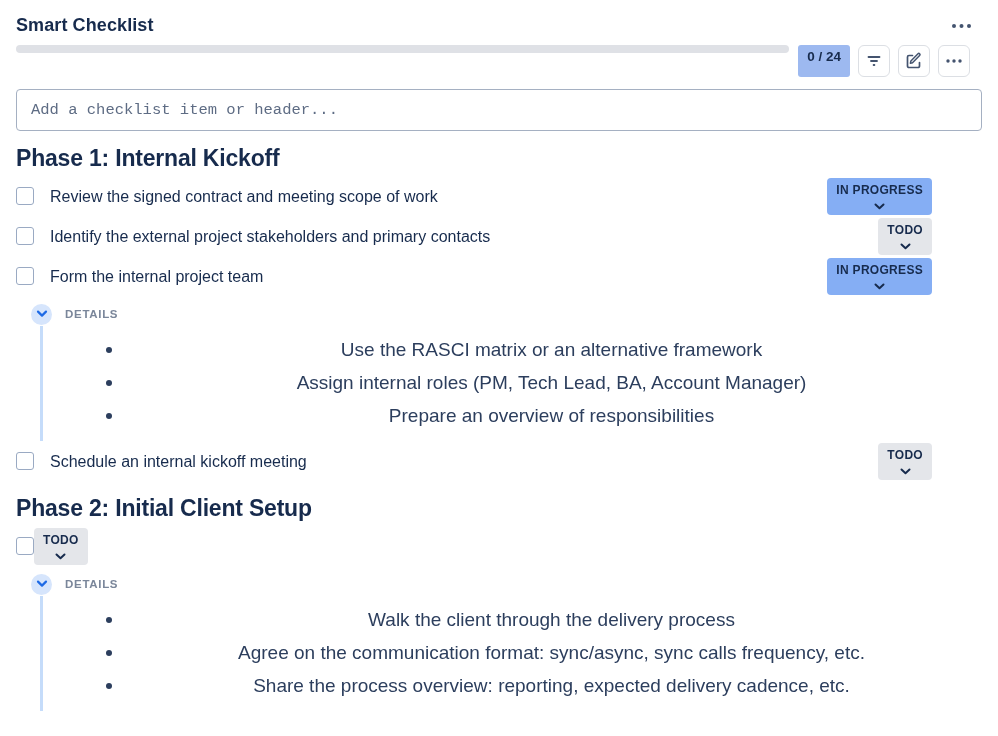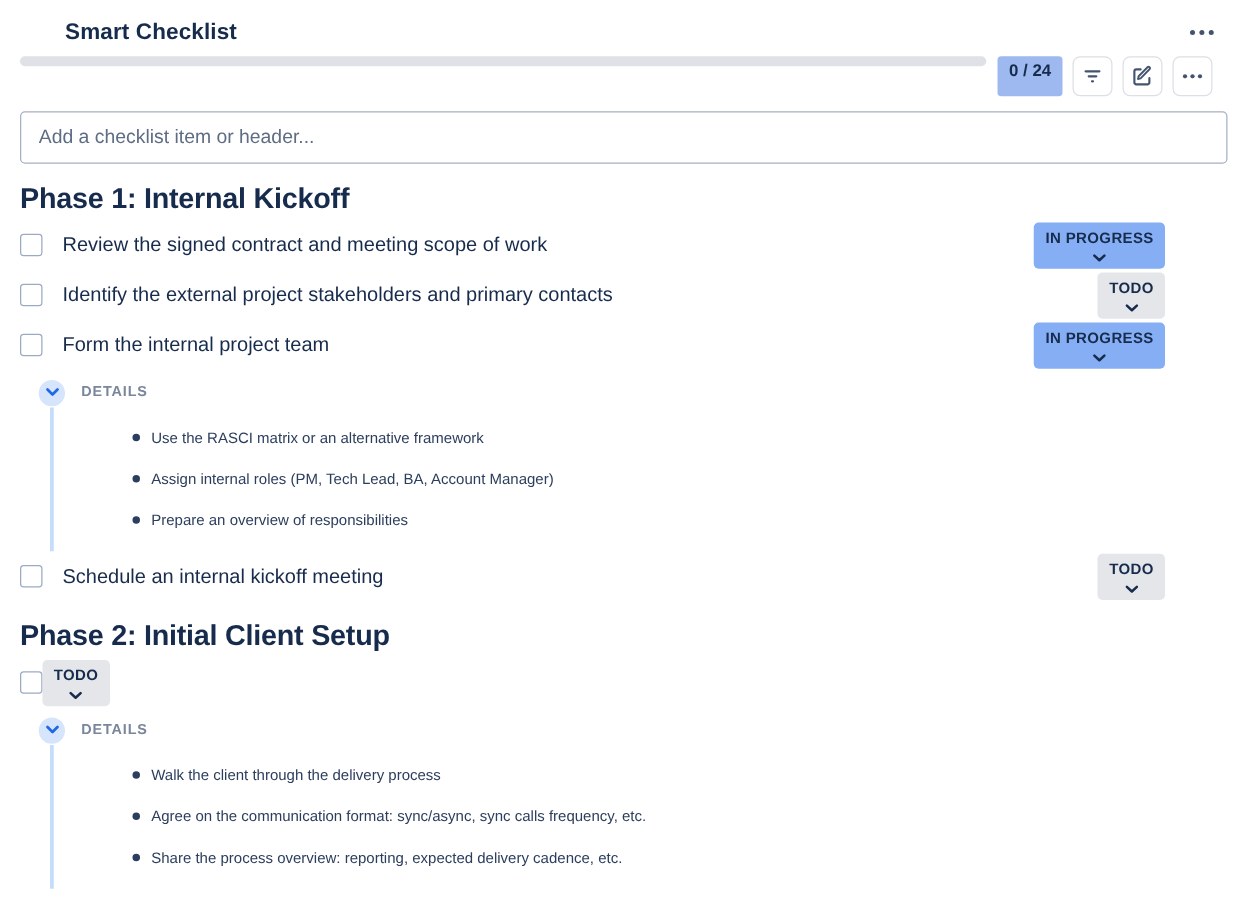--- a/index.html
+++ b/index.html
@@ -7,21 +7,21 @@
   body {
     background: #ffffff;
     font-family: "Liberation Sans", "DejaVu Sans", sans-serif;
     color: #172B4D;
     padding: 0 16px;
   }
 
   
   .app-header {
     display: flex; align-items: center; justify-content: space-between;
-    padding-top: 13px; height: 38px; margin-left: 36px;
+    padding-top: 13px; height: 38px;
   }
   .app-title { font-size: 18px; font-weight: 700; color: #172B4D; letter-spacing: .1px; }
   .header-more { background: none; border: none; cursor: pointer; padding: 4px 6px; margin-right: 4px; display: flex; align-items: center; }
 
   
   .toolbar { display: flex; margin-top: 7px; height: 32px; }
   .progress-track {
     flex: 1; height: 8px; border-radius: 4px; background: #DFE1E6;
     position: relative; overflow: hidden; margin-right: 9px;
   }
@@ -36,21 +36,21 @@
     background: #fff; border: 1px solid #DCDFE4; border-radius: 6px;
     display: flex; align-items: center; justify-content: center; cursor: pointer;
     color: #44546F;
   }
   .tb-btn:last-child { margin-right: 12px; }
 
   
   .add-input {
     width: 100%; height: 42px; margin-top: 12px;
     border: 1px solid #A5B0C2; border-radius: 4px;
-    font-family: Liberation Sans, sans-serif;
+    font-family: Liberation Mono, monospace;
     font-size: 15.5px; color: #172B4D; padding: 0 14px; outline: none;
     background: #fff;
   }
   .add-input::placeholder { color: #5E6C84; opacity: 1; }
 
   
   .phase-heading {
     font-size: 23px; font-weight: 700; color: #172B4D;
     letter-spacing: -0.2px; margin-top: 9px; line-height: 36px;
   }
@@ -82,22 +82,22 @@
   }
   .details-label {
     font-size: 11.5px; font-weight: 700; letter-spacing: .7px; color: #7A869A;
   }
   .details-body {
     margin-left: 24px; border-left: 3px solid #C5DCFA;
     padding: 13px 0 14px 0;
   }
   .details-body li {
     list-style: none; position: relative;
-    padding-left: 78px; font-size: 12px; color: #2C3E5D;
-    line-height: 22px; margin-bottom: 11px;
+    padding-left: 78px; font-size: 19px; color: #2C3E5D;
+    line-height: 22px; margin-bottom: 11px; text-align: center;
   }
   .details-body li:last-child { margin-bottom: 0; }
   .details-body li::before {
     content: ''; position: absolute; left: 63px; top: 8px;
     width: 6px; height: 6px; border-radius: 50%; background: #2C3E5D;
   }
 </style>
 </head>
 <body>
 

